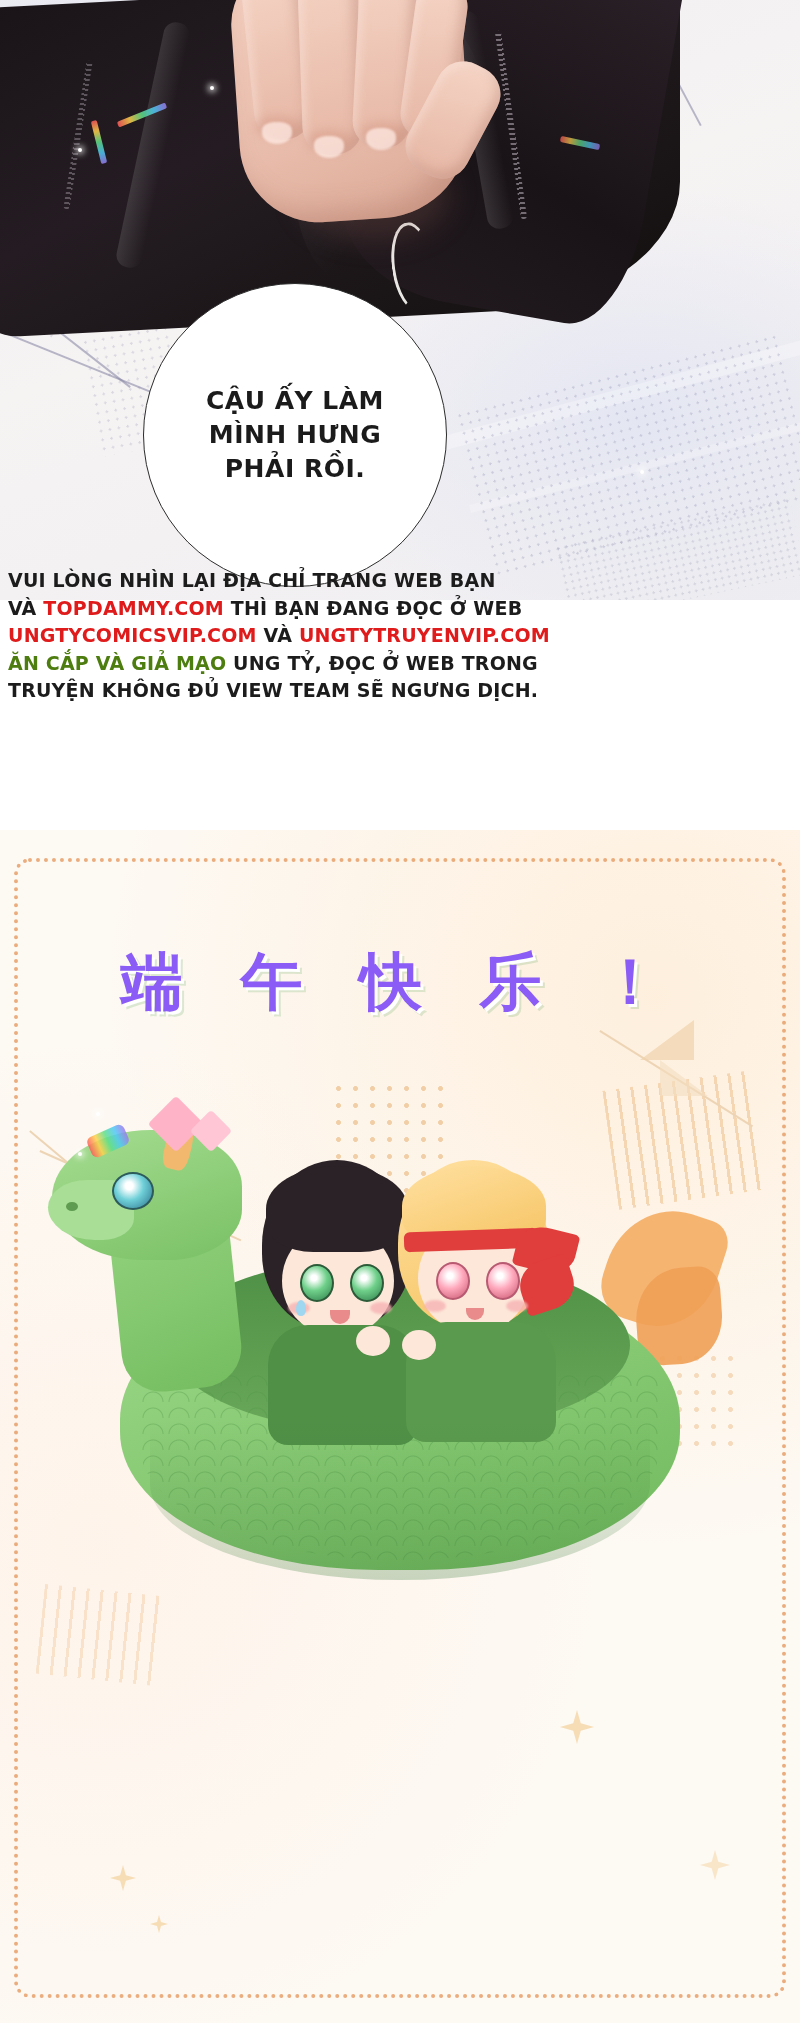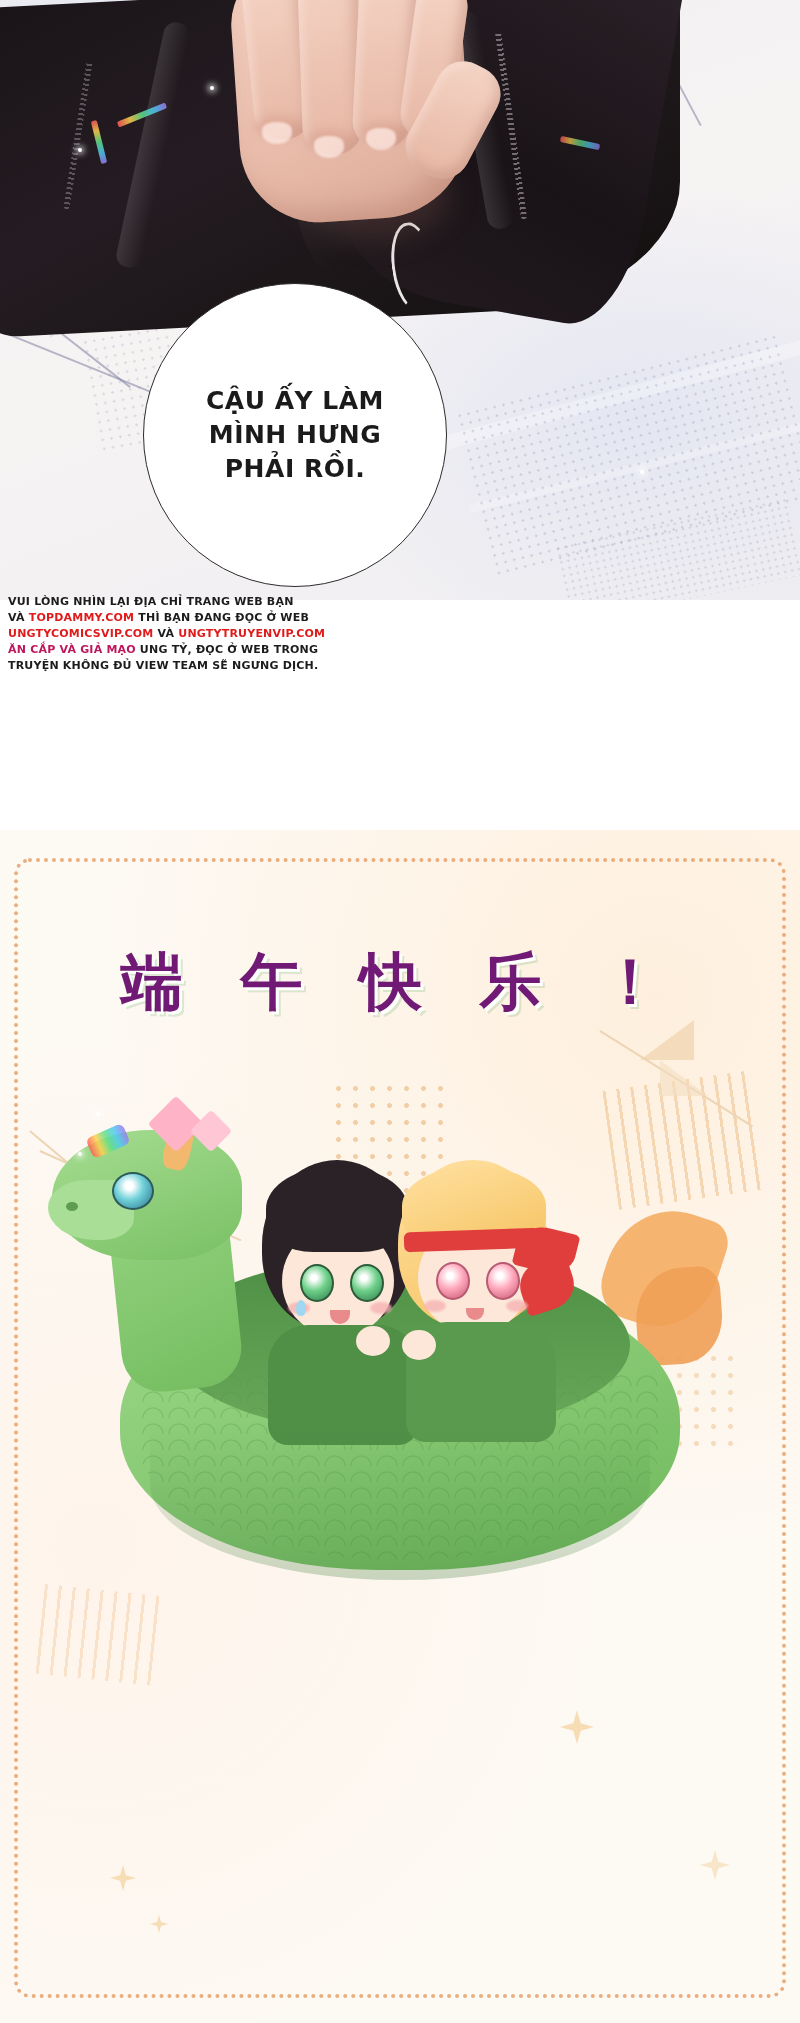--- a/index.html
+++ b/index.html
@@ -183,31 +183,31 @@
     font-size: 25px;
     line-height: 1.35;
     color: #1b1b1b;
     letter-spacing: .5px;
     white-space: pre-line;
   }
 
   
   .notice {
     position: absolute;
-    left: 8px; top: 594px;
+    left: 8px; top: 567px;
     width: 784px;
     font-family: "DejaVu Sans", sans-serif;
     font-weight: 700;
-    font-size: 11px;
+    font-size: 19px;
     line-height: 1.45;
     color: #1c1c1c;
     letter-spacing: .2px;
   }
   .notice .red { color: #e01b1b; }
-  .notice .green { color: #be185d; }
+  .notice .green { color: #4d7c0f; }
 
   
   .panel-fest {
     position: absolute;
     left: 0; top: 830px;
     width: 800px; height: 1193px;
     background: #fdf8f1;
     overflow: hidden;
   }
   .fest-bg {
@@ -229,21 +229,21 @@
   }
   .fest-title {
     position: absolute;
     left: 0; top: 110px;
     width: 800px;
     text-align: center;
     font-family: "DejaVu Sans", sans-serif;
     font-weight: 700;
     font-size: 62px;
     letter-spacing: 18px;
-    color: #701a75;
+    color: #8b5cf6;
     text-shadow: 3px 3px 0 #ffffff, 5px 5px 0 rgba(120,180,110,.25);
   }
   .fest-bottom {
     position: absolute;
     left: 0; top: 1105px;
     width: 800px;
     text-align: center;
     font-family: "DejaVu Sans", sans-serif;
     font-weight: 700;
     font-size: 27px;

